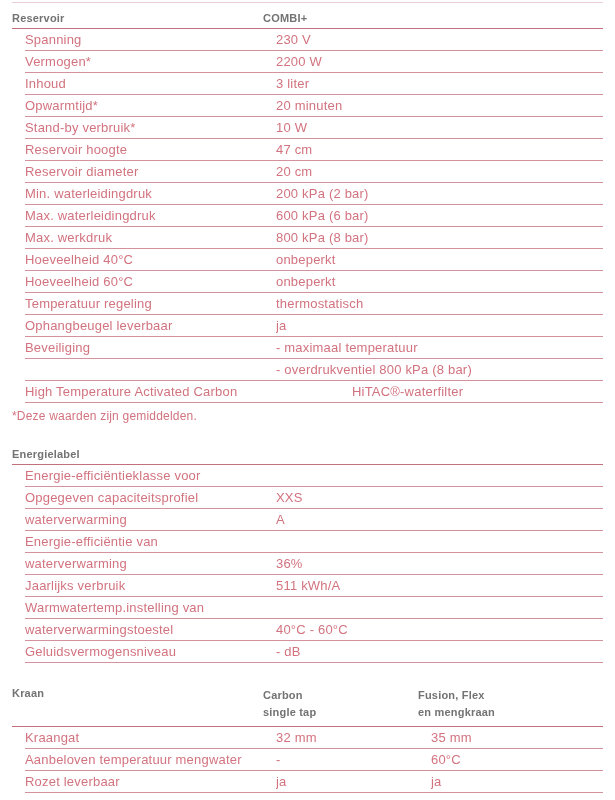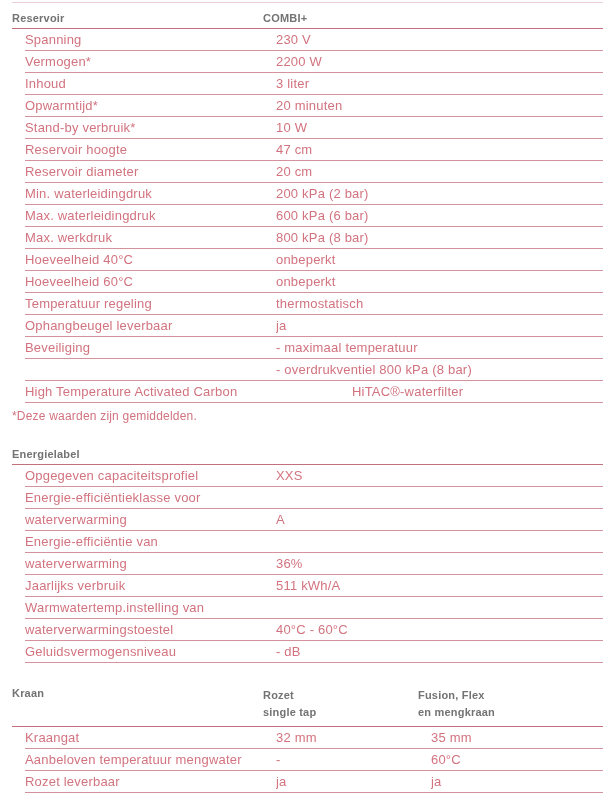--- a/index.html
+++ b/index.html
@@ -142,27 +142,27 @@
   </div>
 
   <div class="spec-table section-energie">
     <div class="thead-row">
       <span class="cell label">Energielabel</span>
       <span class="cell v2"></span>
     </div>
     <div>
 
         <div class="trow">
+          <span class="cell label">Energie-efficiëntieklasse voor</span>
+          <span class="cell v2"></span>
+        </div>
+
+        <div class="trow">
           <span class="cell label">Opgegeven capaciteitsprofiel</span>
           <span class="cell v2">XXS</span>
-        </div>
-
-        <div class="trow">
-          <span class="cell label">Energie-efficiëntieklasse voor</span>
-          <span class="cell v2"></span>
         </div>
 
         <div class="trow">
           <span class="cell label">waterverwarming</span>
           <span class="cell v2">A</span>
         </div>
 
         <div class="trow">
           <span class="cell label">Energie-efficiëntie van</span>
           <span class="cell v2"></span>
@@ -192,21 +192,21 @@
           <span class="cell label">Geluidsvermogensniveau</span>
           <span class="cell v2">- dB</span>
         </div>
       </div>
   </div>
 
   <div class="spec-table section-kraan">
     <div class="thead-row tall">
       <span class="cell label">Kraan</span>
       <span class="cell v1">
-        <span class="hline" style="display:block">Rozet</span>
+        <span class="hline" style="display:block">Carbon</span>
         <span class="hline" style="display:block">single tap</span>
       </span>
       <span class="cell v2">
         <span class="hline" style="display:block">Fusion, Flex</span>
         <span class="hline" style="display:block">en mengkraan</span>
       </span>
     </div>
     <div>
 
         <div class="trow">

